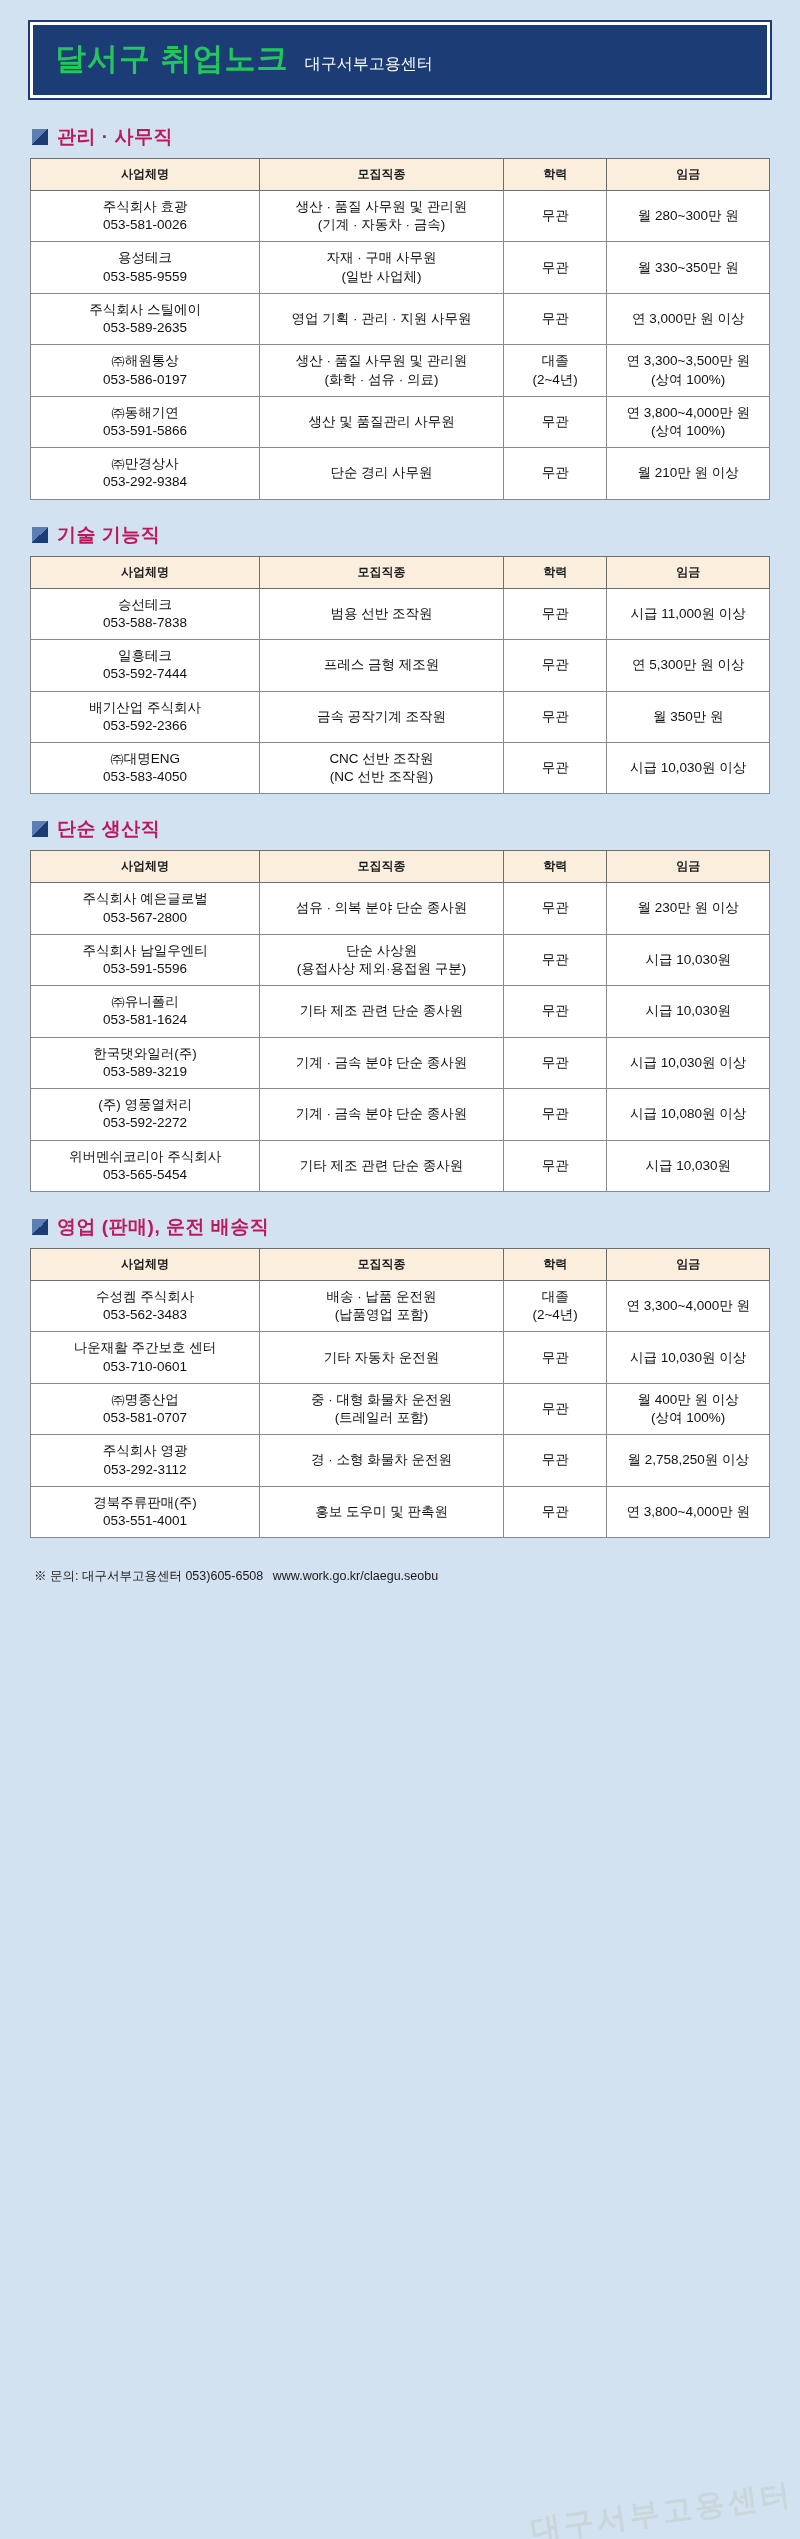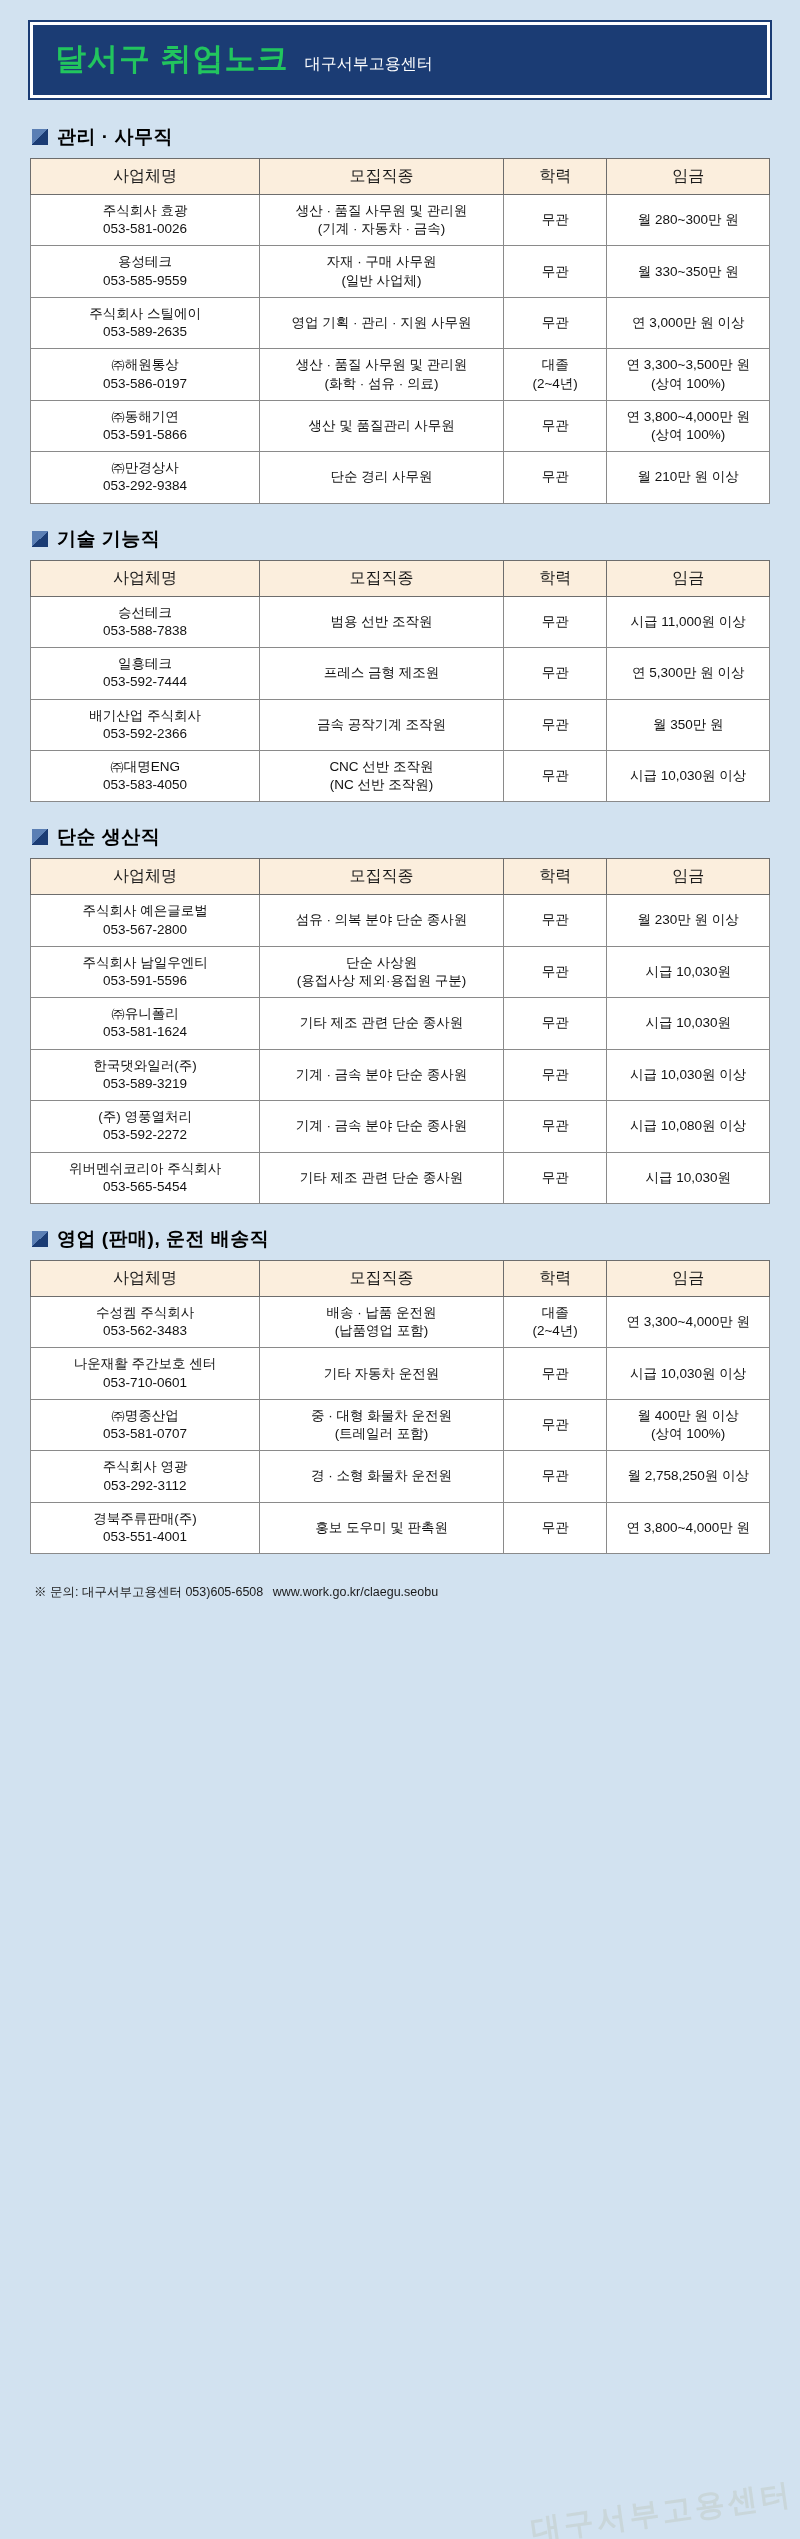--- a/index.html
+++ b/index.html
@@ -50,35 +50,35 @@
   .sec-marker {
     width: 16px; height: 16px;
     background:
       linear-gradient(135deg,#5b7fb4 0 50%, #1b3c74 50% 100%);
     display: inline-block;
     flex: none;
   }
   .section-title {
     font-size: 19px;
     font-weight: bold;
-    color: #000000;
+    color: #be185d;
     letter-spacing: 0.5px;
   }
   
   table {
     width: 100%;
     border-collapse: collapse;
     background: #ffffff;
     table-layout: fixed;
   }
   thead th {
     background: #fbeedd;
     border: 1px solid #6d6d6d;
-    font-size: 16px;
-    font-weight: normal;
+    font-size: 12px;
+    font-weight: bold;
     color: #1a1a1a;
     padding: 7px 2px;
     text-align: center;
   }
   tbody td {
     border: 1px solid #8a8a8a;
     font-size: 13.5px;
     color: #111;
     text-align: center;
     padding: 7px 4px;

